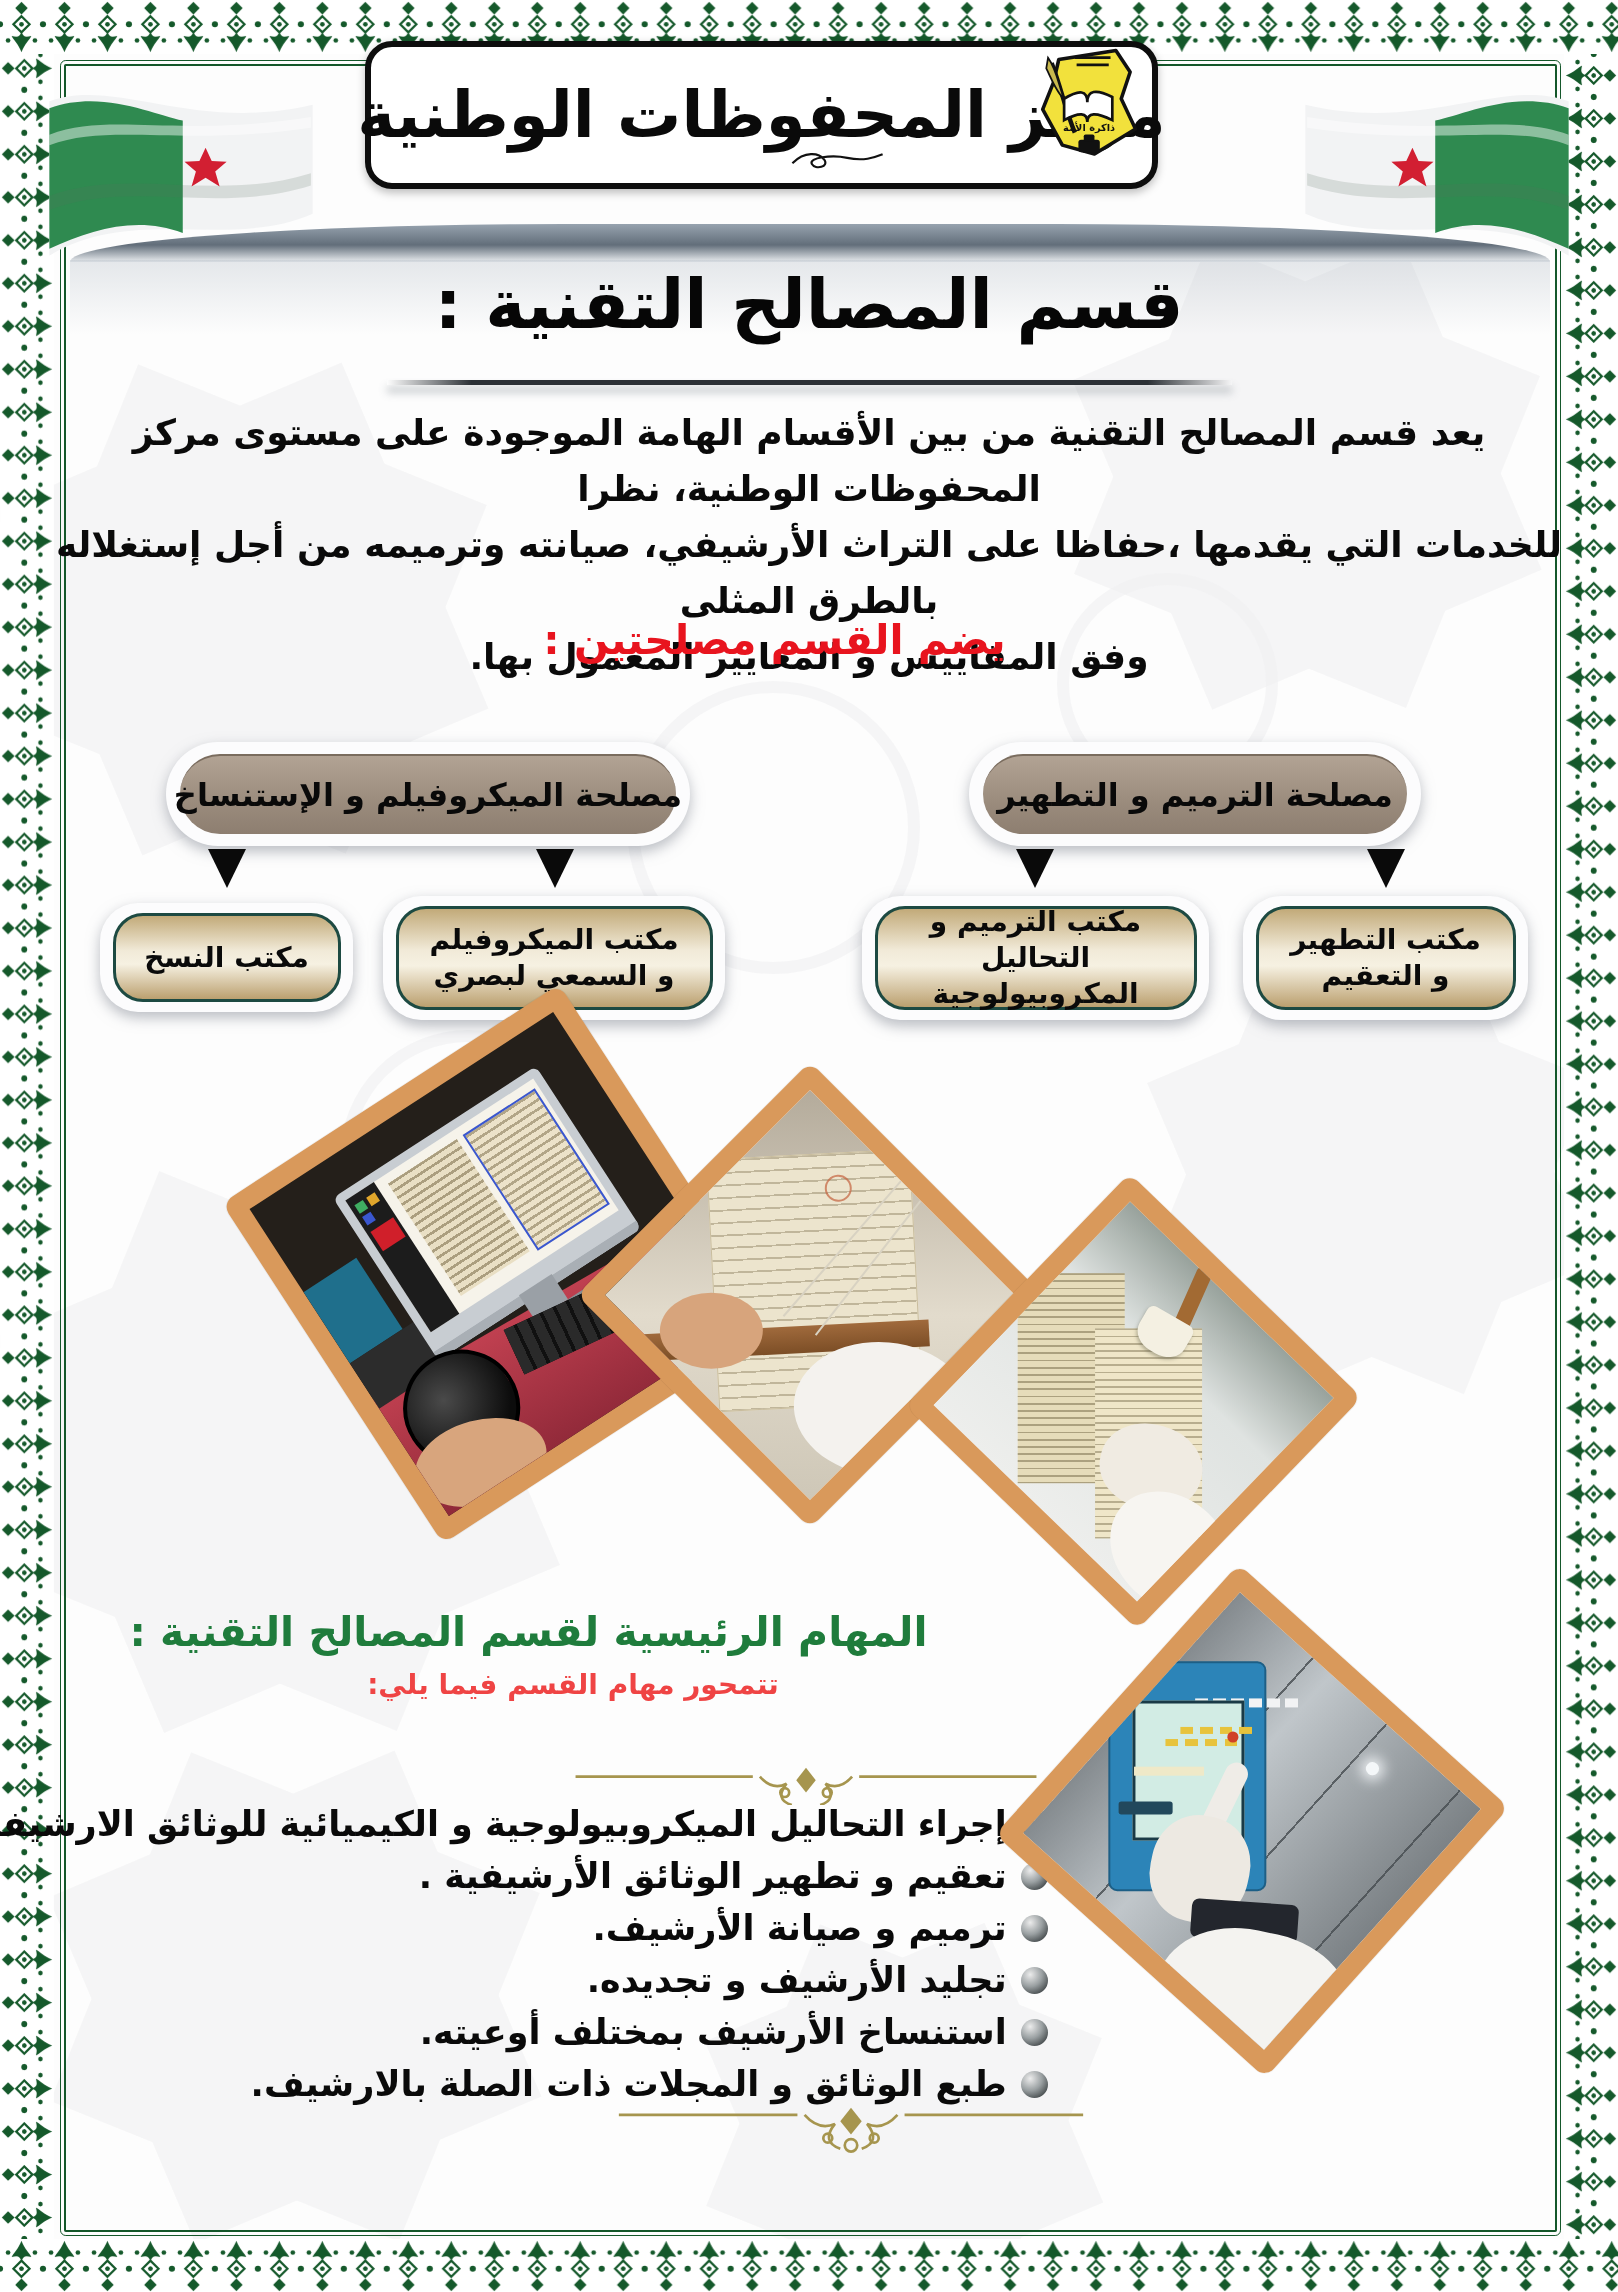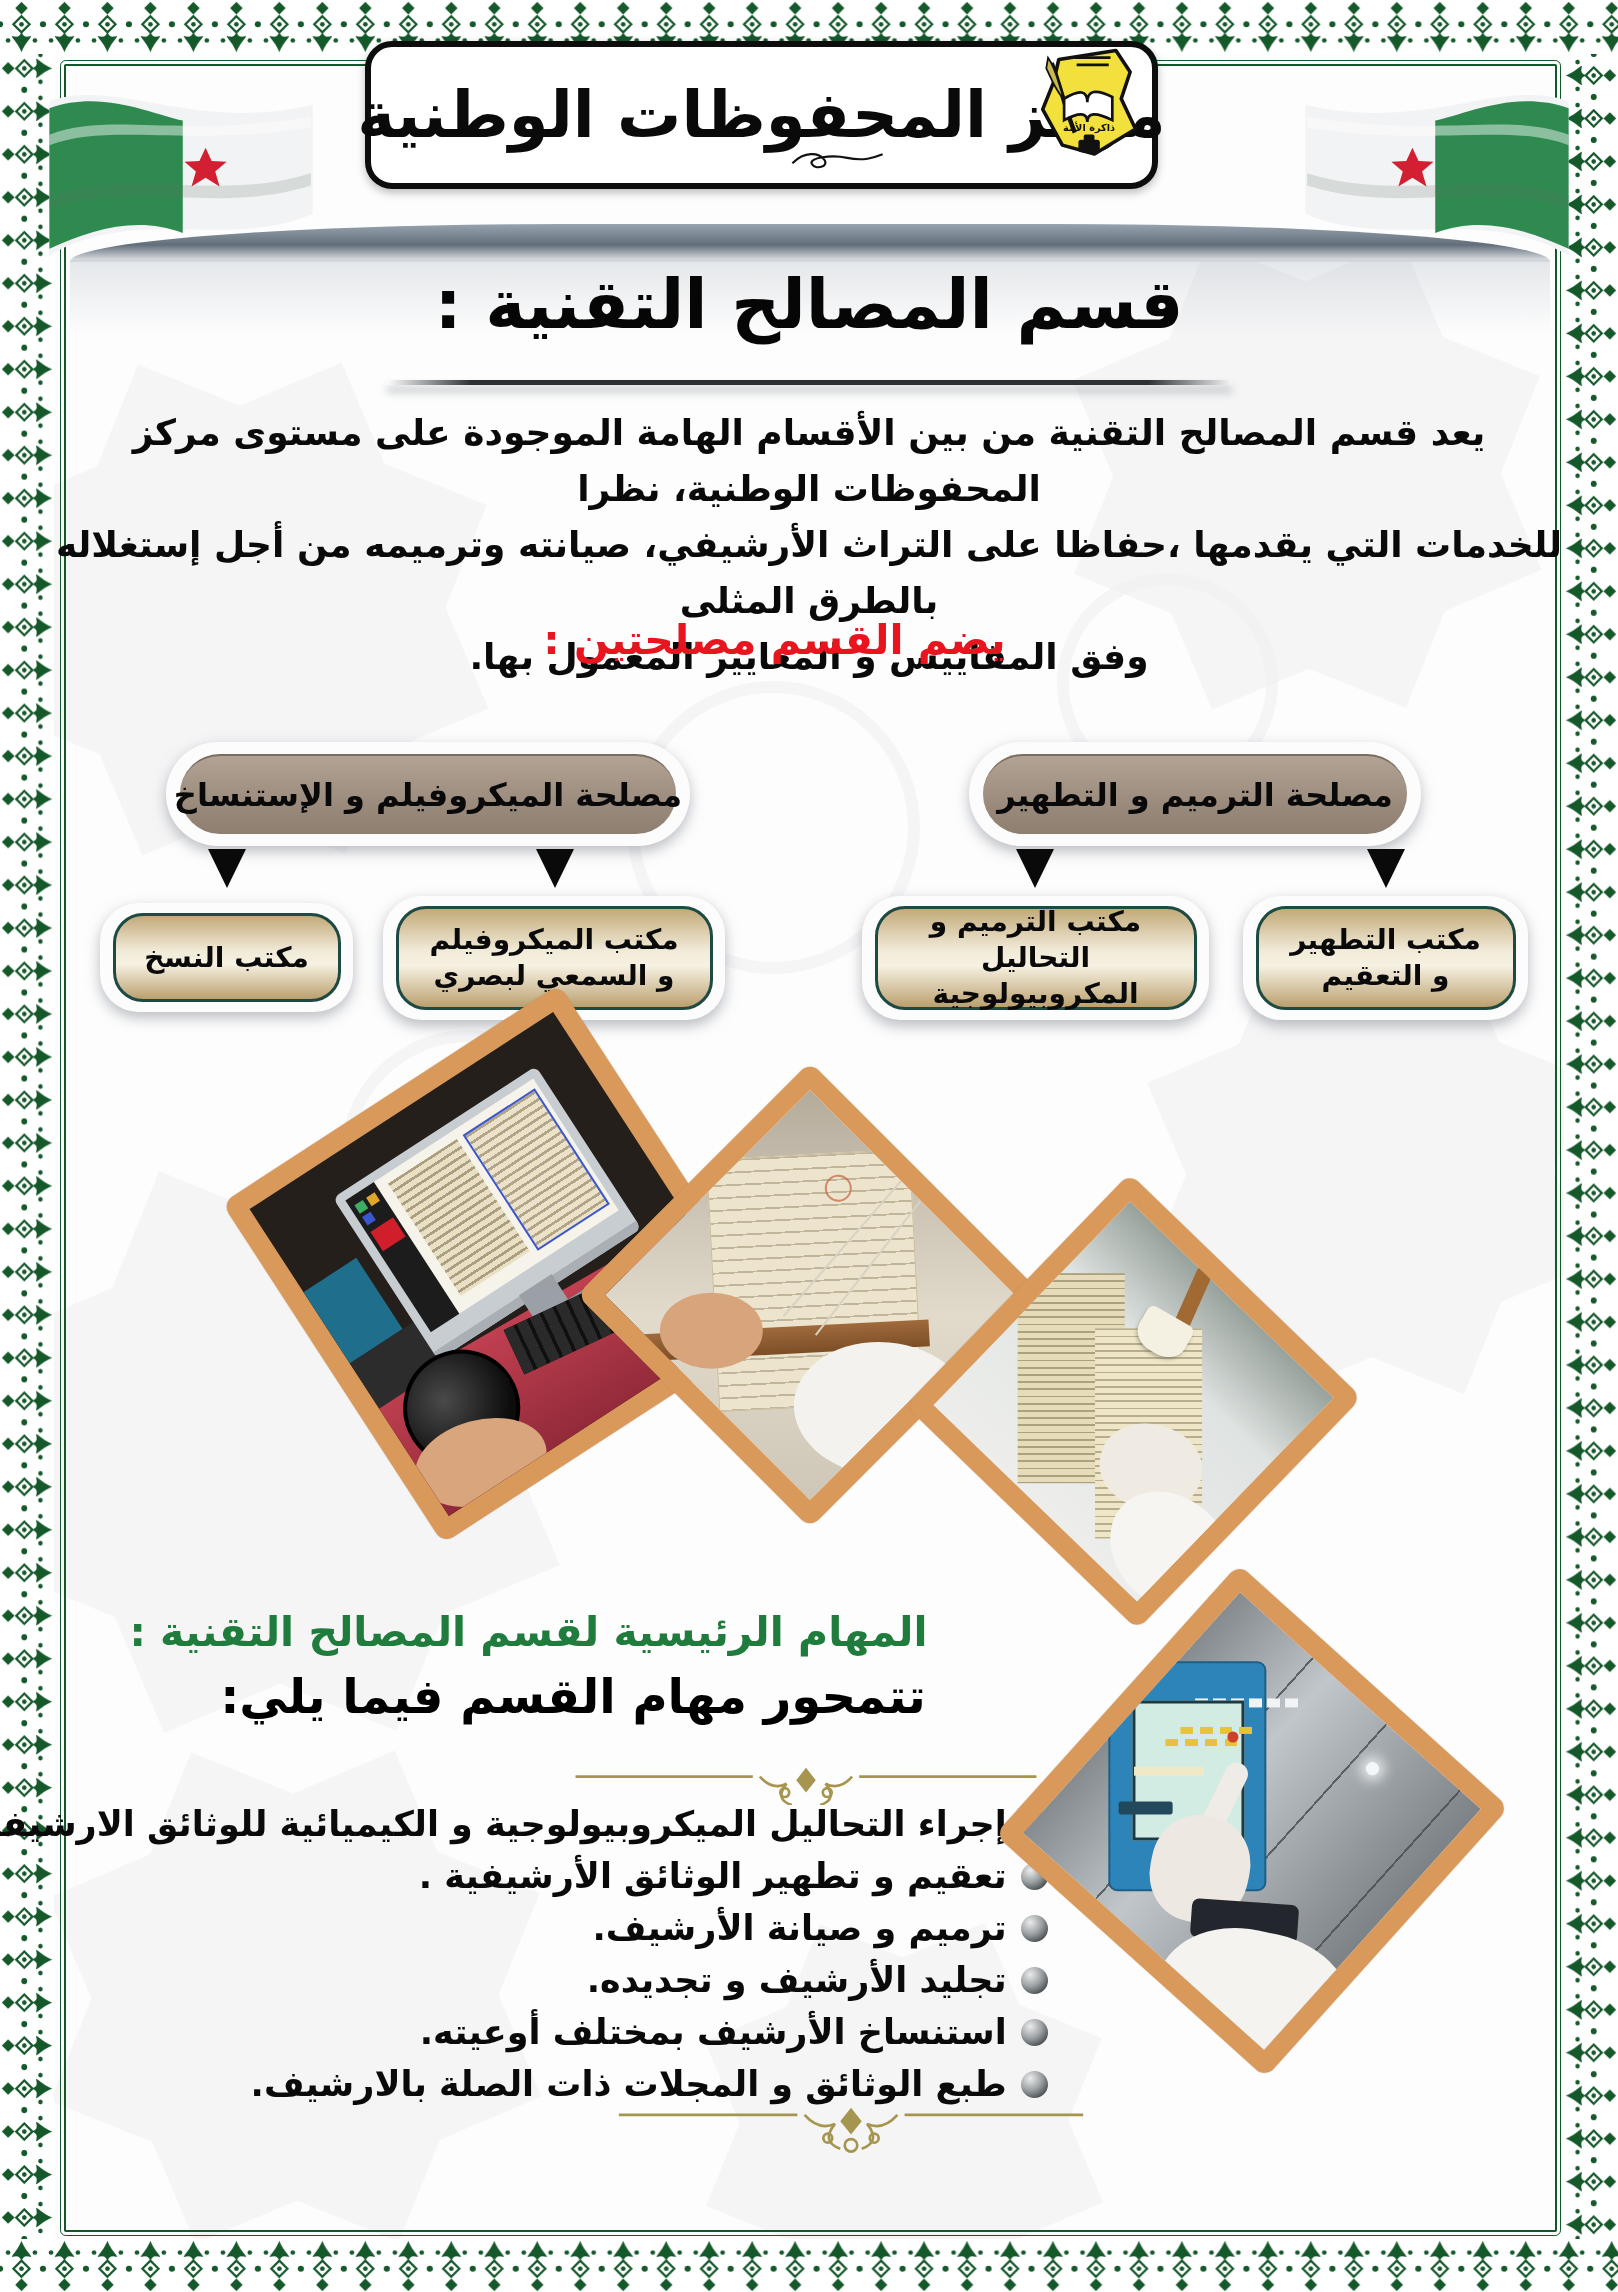--- a/index.html
+++ b/index.html
@@ -51,21 +51,21 @@
                font-size:28px;font-weight:bold;color:#0a0a0a;line-height:36px;}
   .child-inner span{white-space:pre-line;}
   
   .photo{position:absolute;border:20.6px solid #d9995b;border-radius:12.5px;overflow:hidden;
          box-shadow:0 0 0 0.9px rgba(0,0,0,.05);}
   .photo .ph{position:absolute;}
   
   .tasks-heading{position:absolute;left:0;top:1608px;width:1057px;text-align:center;
                  font-size:41px;font-weight:bold;color:#1f7c3c;}
   .tasks-sub{position:absolute;left:0;top:1668px;width:1146px;text-align:center;
-             font-size:48px;font-weight:bold;color:#000000;}
+             font-size:28px;font-weight:bold;color:#ef4444;}
   .task-list{position:absolute;left:99px;top:1798px;width:949px;}
   .task{display:flex;direction:rtl;align-items:center;justify-content:flex-start;
         height:52px;gap:14.3px;}
   .task .dot{flex:0 0 auto;width:27px;height:27px;border-radius:50%;
         background:radial-gradient(circle at 34% 28%,#ececec,#9aa0a2 45%,#4c5254 78%,#2c3032);}
   .task .t{font-size:35px;font-weight:bold;color:#0a0a0a;white-space:nowrap;}
   .ornament{position:absolute;}
 </style>
 </head>
 <body>

